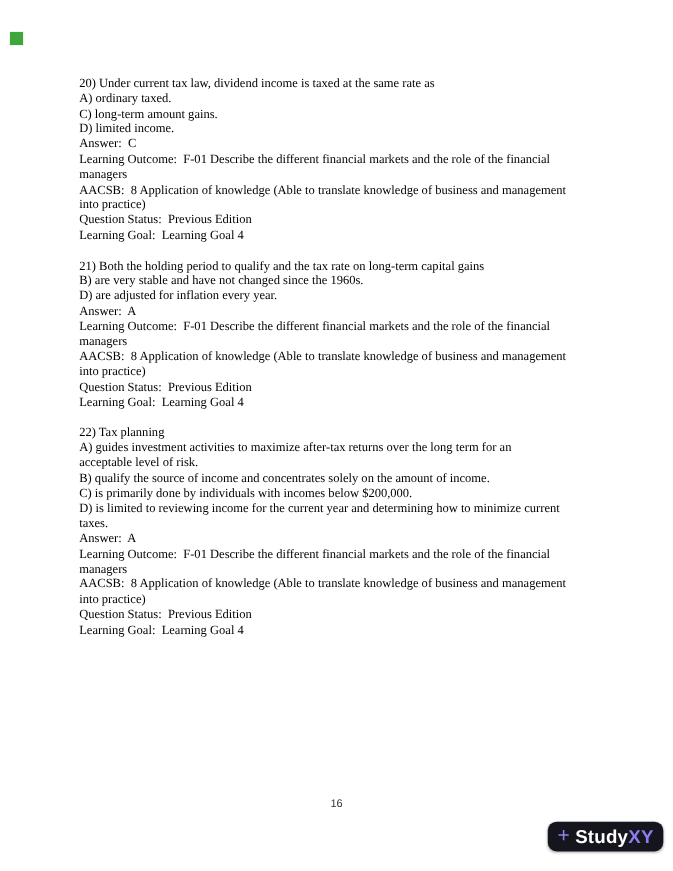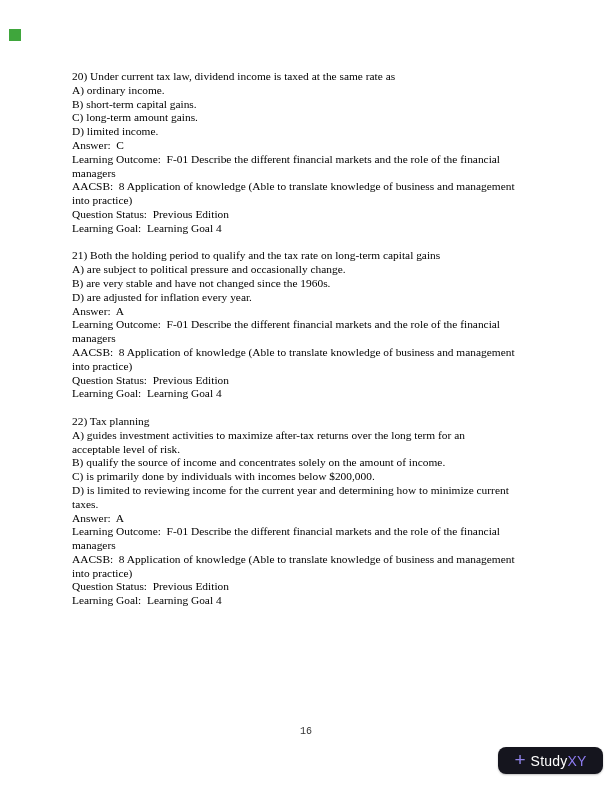--- a/index.html
+++ b/index.html
@@ -34,21 +34,21 @@
     line-height: 13.8px;
     white-space: pre;
     color: var(--text, #000000);
   }
   .page-number {
     position: absolute;
     top: 726px;
     left: 0;
     width: 612px;
     text-align: center;
-    font-family: Liberation Mono, monospace;
+    font-family: Liberation Sans, sans-serif;
     font-size: 10px;
     color: var(--page-number-text, #333333);
   }
   .logo-badge {
     position: absolute;
     left: 498px;
     top: 747px;
     width: 105px;
     height: 27px;
     background: var(--logo-background, #15151e);
@@ -62,55 +62,53 @@
     cursor: pointer;
   }
   .logo-plus {
     color: var(--logo-plus, #8f82e9);
     font-size: 19px;
     font-weight: 400;
     line-height: 1;
     margin-top: -2px;
   }
   .logo-brand {
-    font-size: 14px;
-    font-weight: 400;
+    font-size: 17px;
+    font-weight: 700;
     color: var(--logo-brand-text, #ffffff);
     letter-spacing: 0.2px;
     line-height: 1;
   }
   .logo-xy {
     color: var(--logo-accent, #8d7bf0);
   }
 </style>
 </head>
 <body>
 
 <div class="page">
 
   <div class="corner-marker"></div>
 
   <div class="text-block" id="question-list">
       <div class="question-block">
         <div class="question-line">20) Under current tax law, dividend income is taxed at the same rate as</div>
-        <div class="question-line">A) ordinary income.</div>
-        <div class="question-line">B) short-term capital gains.</div>
+        <div class="question-line">A) ordinary taxed.</div>
         <div class="question-line">C) long-term amount gains.</div>
         <div class="question-line">D) limited income.</div>
         <div class="question-line">Answer:  C</div>
         <div class="question-line">Learning Outcome:  F-01 Describe the different financial markets and the role of the financial</div>
         <div class="question-line">managers</div>
         <div class="question-line">AACSB:  8 Application of knowledge (Able to translate knowledge of business and management</div>
         <div class="question-line">into practice)</div>
         <div class="question-line">Question Status:  Previous Edition</div>
         <div class="question-line">Learning Goal:  Learning Goal 4</div>
       </div>
       <div class="question-block">
         <div class="question-line">21) Both the holding period to qualify and the tax rate on long-term capital gains</div>
-        <div class="question-line">A) are subject to political pressure and occasionally change.</div>
         <div class="question-line">B) are very stable and have not changed since the 1960s.</div>
         <div class="question-line">D) are adjusted for inflation every year.</div>
         <div class="question-line">Answer:  A</div>
         <div class="question-line">Learning Outcome:  F-01 Describe the different financial markets and the role of the financial</div>
         <div class="question-line">managers</div>
         <div class="question-line">AACSB:  8 Application of knowledge (Able to translate knowledge of business and management</div>
         <div class="question-line">into practice)</div>
         <div class="question-line">Question Status:  Previous Edition</div>
         <div class="question-line">Learning Goal:  Learning Goal 4</div>
       </div>

